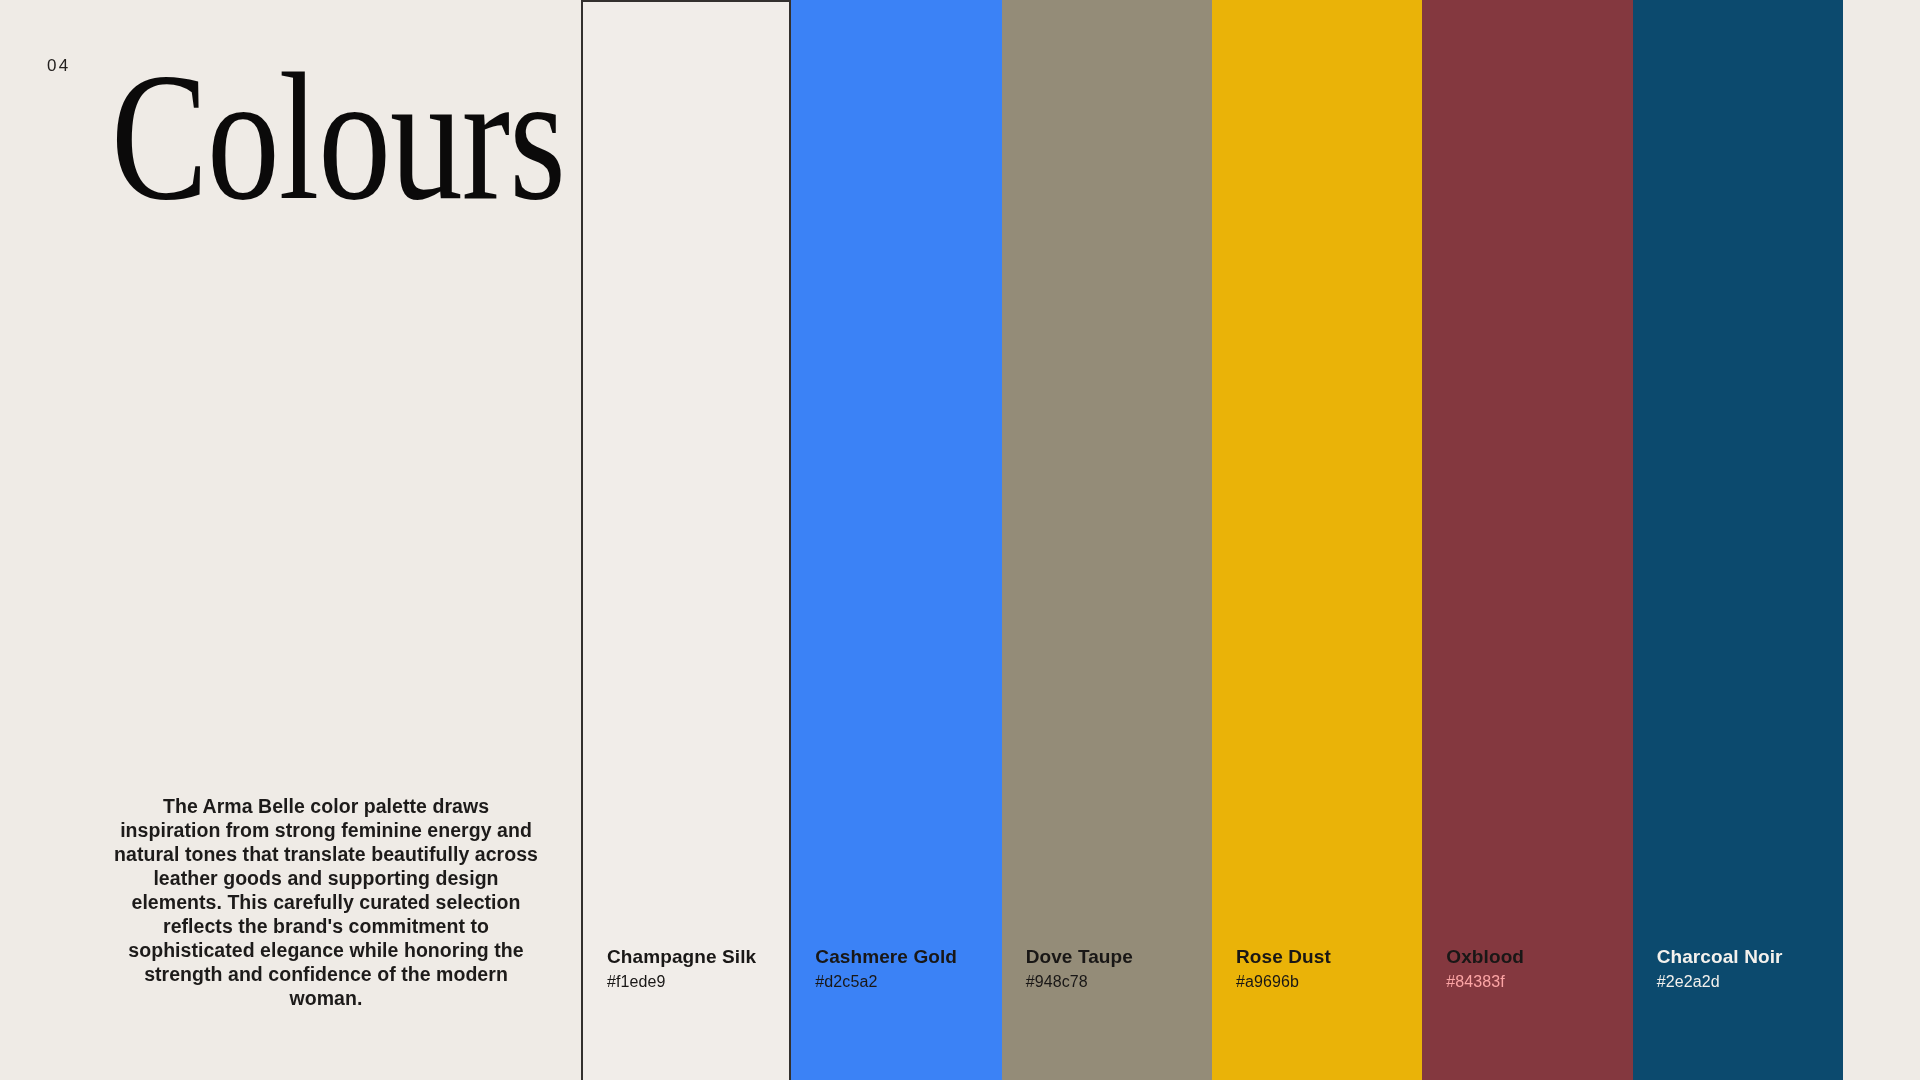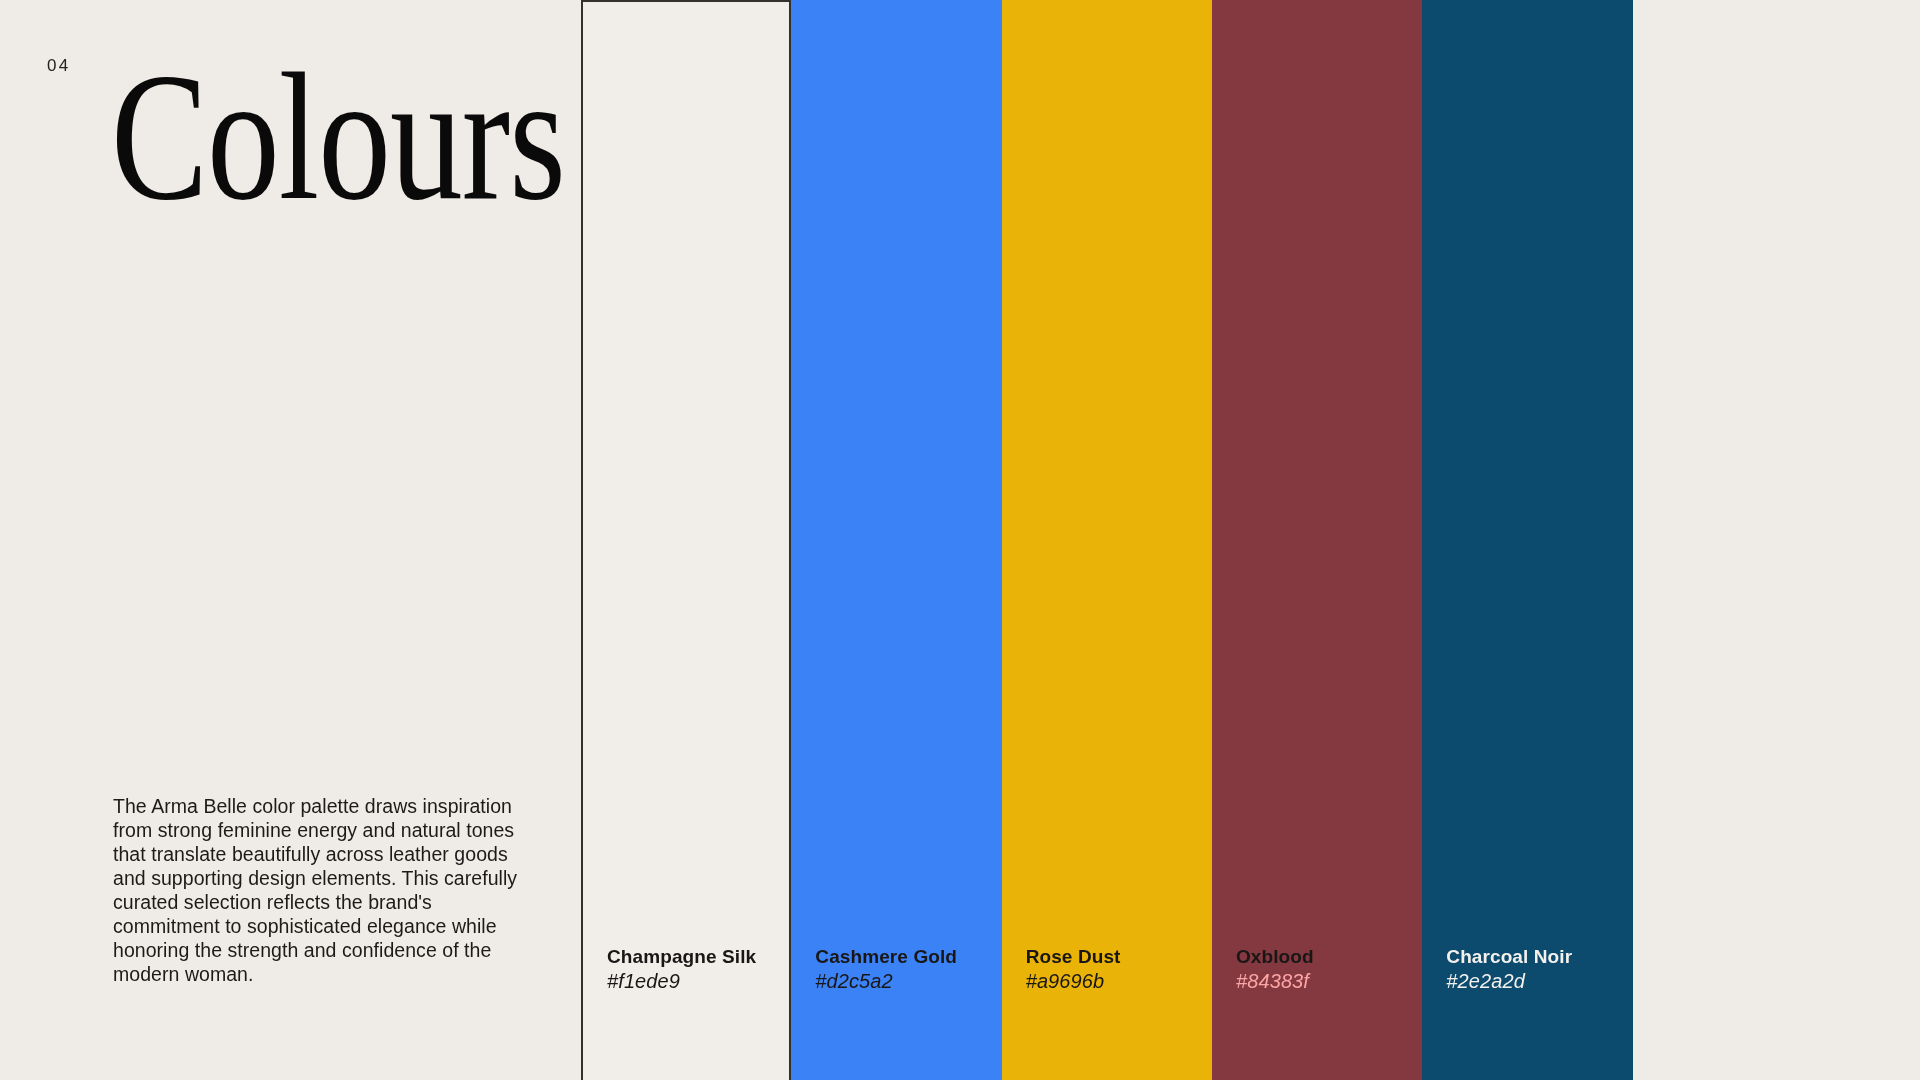--- a/index.html
+++ b/index.html
@@ -60,23 +60,24 @@
   }
 
   .intro-paragraph {
     position: absolute;
     left: 98px;
     top: 794px;
     width: 426px;
     font-family: "Liberation Sans", sans-serif;
     font-size: 19.5px;
     line-height: 24px;
-    font-weight: 400;
+    font-weight: 700;
     color: #1d1b1a;
     letter-spacing: 0.05px;
+    text-align: center;
   }
 
   
   .swatch-panel {
     position: absolute;
     left: 581px;
     top: 0;
     width: 1262px;
     height: 1080px;
     display: flex;
@@ -109,25 +110,24 @@
     font-family: "Liberation Sans", sans-serif;
     font-size: 19px;
     font-weight: 700;
     line-height: 25px;
     letter-spacing: 0.1px;
   }
 
   .swatch-hex {
     display: block;
     font-family: "Liberation Sans", sans-serif;
-    font-size: 20px;
+    font-size: 16px;
     font-weight: 400;
     line-height: 25px;
     letter-spacing: 0.1px;
-    font-style: italic;
   }
 </style>
 </head>
 <body>
 
 <div class="slide">
 
   <div class="left-col">
 
     <div class="section-number">04</div>
@@ -144,20 +144,26 @@
           <span class="swatch-name" style="color: rgb(25, 23, 22);">Champagne Silk</span>
           <span class="swatch-hex" style="color: rgb(25, 23, 22);">#f1ede9</span>
         </div>
       </div>
       <div class="swatch" style="background: #3b82f6;">
         <div class="swatch-label">
           <span class="swatch-name" style="color: rgb(25, 23, 22);">Cashmere Gold</span>
           <span class="swatch-hex" style="color: rgb(25, 23, 22);">#d2c5a2</span>
         </div>
       </div>
+      <div class="swatch" style="background: rgb(148, 140, 120);">
+        <div class="swatch-label">
+          <span class="swatch-name" style="color: rgb(25, 23, 22);">Dove Taupe</span>
+          <span class="swatch-hex" style="color: rgb(25, 23, 22);">#948c78</span>
+        </div>
+      </div>
       <div class="swatch" style="background: #eab308;">
         <div class="swatch-label">
           <span class="swatch-name" style="color: rgb(25, 23, 22);">Rose Dust</span>
           <span class="swatch-hex" style="color: rgb(25, 23, 22);">#a9696b</span>
         </div>
       </div>
       <div class="swatch" style="background: rgb(132, 56, 63);">
         <div class="swatch-label">
           <span class="swatch-name" style="color: rgb(25, 23, 22);">Oxblood</span>
           <span class="swatch-hex" style="color: #fca5a5;">#84383f</span>

